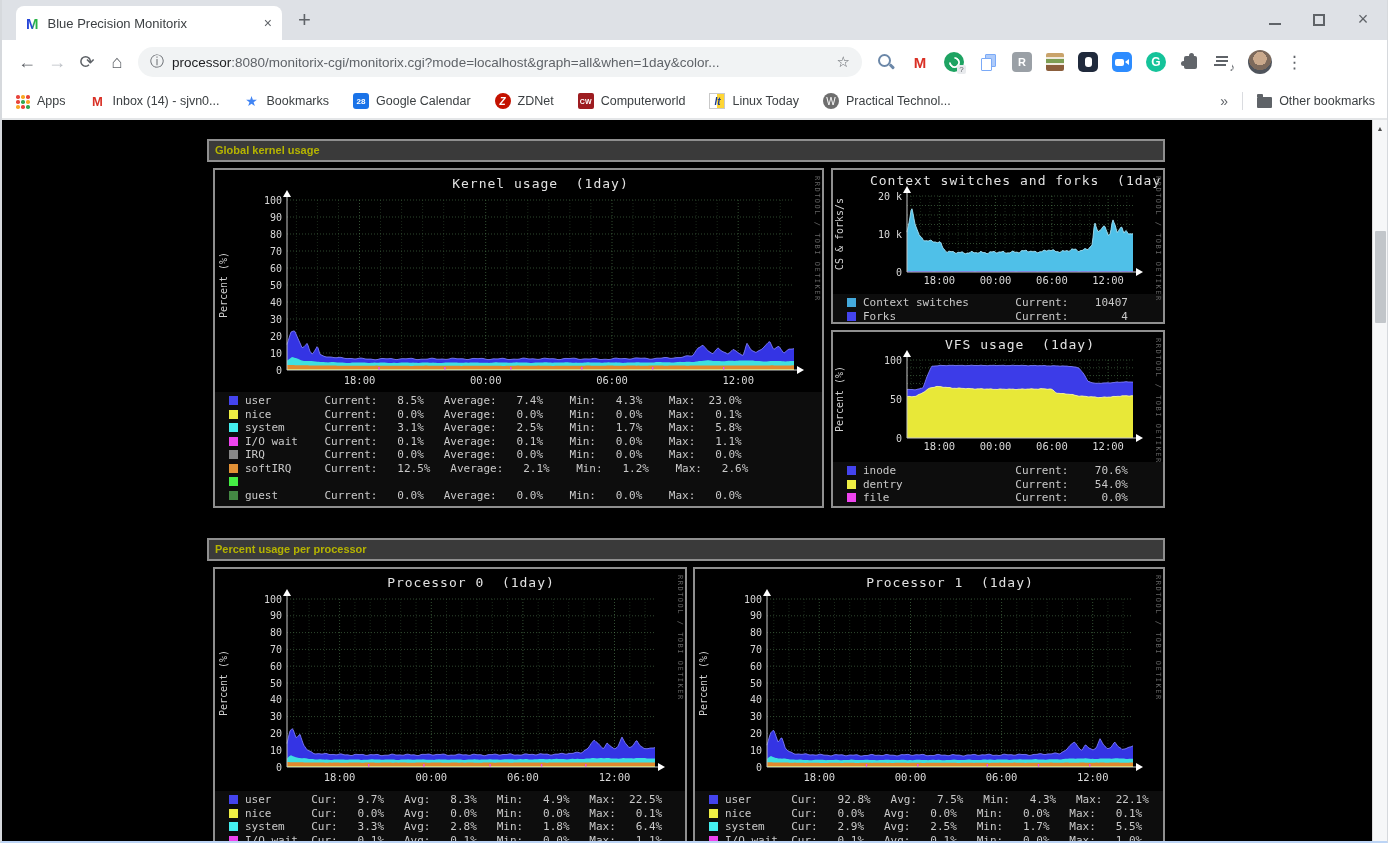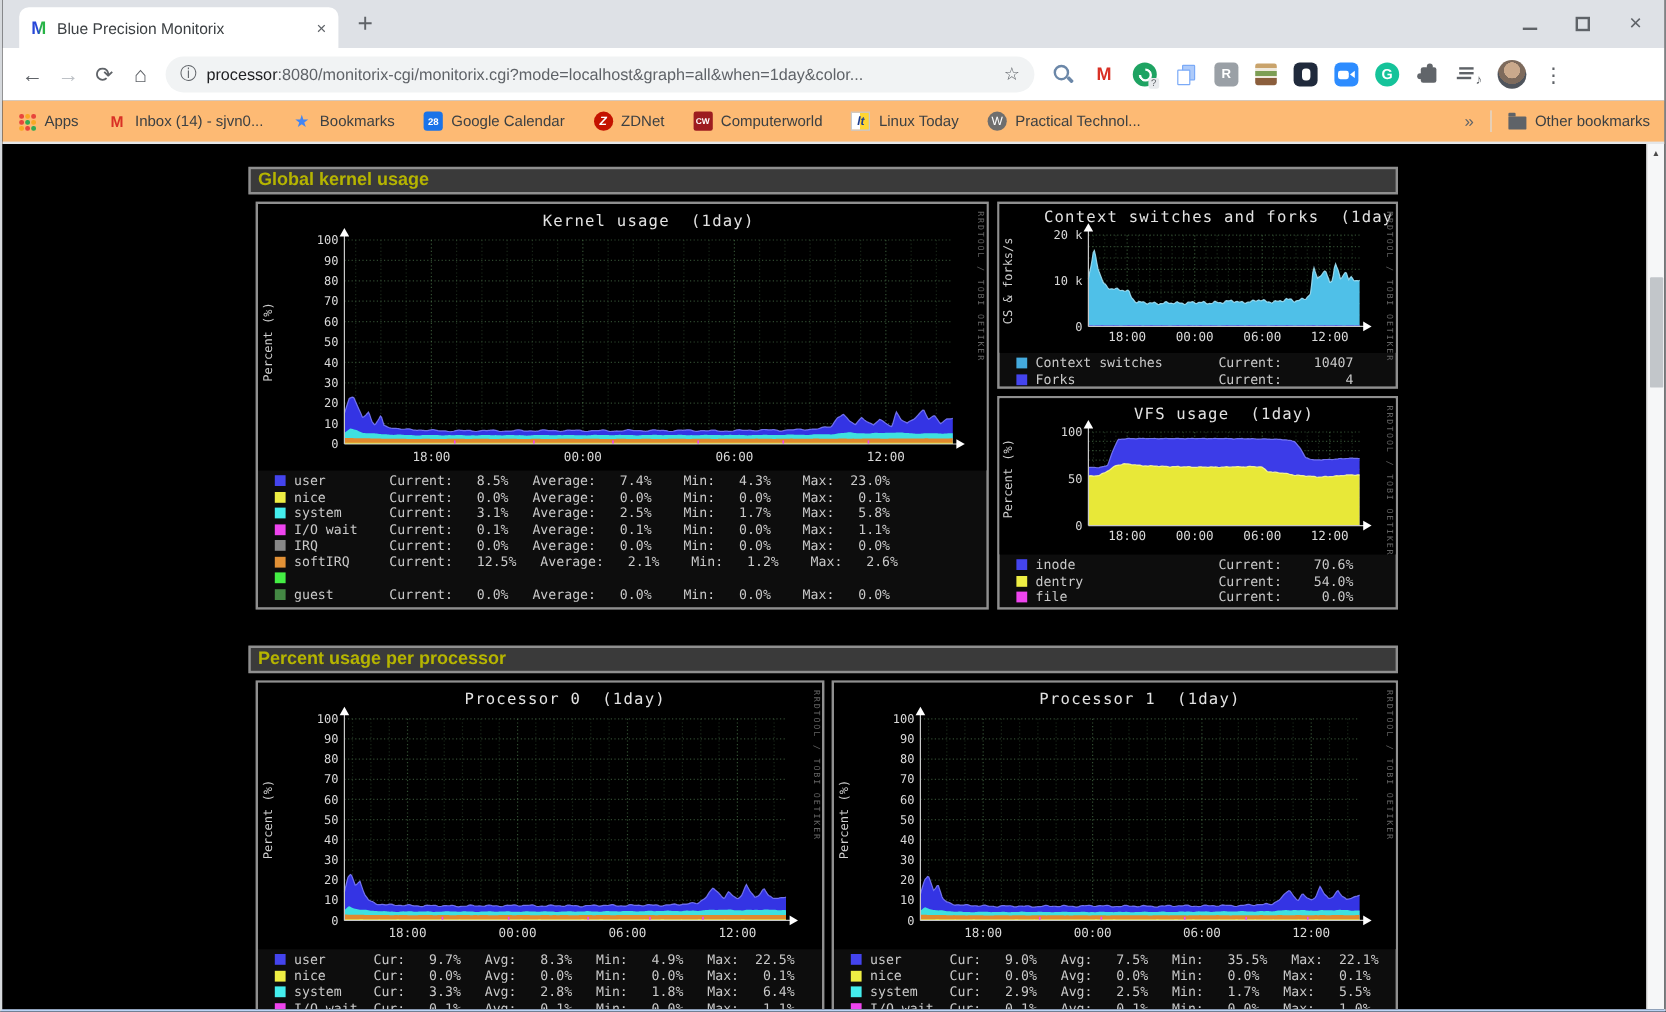--- a/index.html
+++ b/index.html
@@ -46,21 +46,21 @@
   .ic-zoomcam::after{content:"";position:absolute;left:12.5px;top:7px;border-top:3px solid transparent;border-bottom:3px solid transparent;border-right:4.5px solid #fff}
   .ic-grammarly{background:#15c39a;border-radius:50%}
   .ic-grammarly::after{content:"G";color:#fff;font-weight:bold;font-size:12px}
   .ic-puzzle::after{content:"";position:absolute;left:4px;top:4px;width:13px;height:13px;background:#61656a;border-radius:2px}
   .ic-puzzle::before{content:"";position:absolute;left:8.5px;top:0.5px;width:5px;height:5px;border-radius:50%;background:#61656a;box-shadow:-8px 8px 0 #61656a;z-index:1}
   .ic-playlist::before{content:"";position:absolute;left:2px;top:4px;width:12px;height:2px;background:#5f6368;box-shadow:0 4px 0 #5f6368,-2px 8px 0 #5f6368}
   .ic-playlist::after{content:"♪";position:absolute;right:-1px;bottom:-1px;font-size:11px;color:#5f6368}
   .ic-avatar{width:24px;height:24px;border-radius:50%;background:radial-gradient(circle at 50% 36%,#caa98c 0 34%,#7d6a5c 35% 58%,#4f545c 59% 100%)}
   .ic-menu{font-size:17px;color:#5f6368;width:14px}
   
-  .bookmarksbar{height:36px;background:#fdba74;display:flex;align-items:center;padding:0 12px;border-bottom:2px solid #e4e6e8}
+  .bookmarksbar{height:36px;background:#ffffff;display:flex;align-items:center;padding:0 12px;border-bottom:2px solid #e4e6e8}
   .bm-item{display:flex;align-items:center;gap:7px;font-size:12.5px;color:#3c4043;flex:none}
   .bic{position:relative;width:16px;height:16px;display:flex;align-items:center;justify-content:center;flex:none}
   .ic-apps::after{content:"";position:absolute;left:2px;top:2px;width:3.5px;height:3.5px;border-radius:50%;background:#e8453c;box-shadow:5px 0 0 #f9a825,10px 0 0 #e8453c,0 5px 0 #e8453c,5px 5px 0 #34a853,10px 5px 0 #f9a825,0 10px 0 #f9a825,5px 10px 0 #e8453c,10px 10px 0 #34a853}
   .ic-gmail-s::after{content:"M";color:#d93025;font-weight:bold;font-size:13px}
   .ic-bstar::after{content:"★";color:#4285f4;font-size:14px}
   .ic-cal{background:#1a73e8;border-radius:3px}
   .ic-cal::after{content:"28";color:#fff;font-weight:bold;font-size:8px}
   .ic-zdnet{background:#c41200;border-radius:50%}
   .ic-zdnet::after{content:"Z";color:#fff;font-weight:bold;font-style:italic;font-size:10px}
   .ic-cw{background:#9d1c20;border-radius:2px}
@@ -73,21 +73,21 @@
   .bm-chevron{font-size:14px;color:#5f6368}
   .bm-divider{width:1px;height:18px;background:#dadce0}
   .ic-folder{position:relative;width:15px;height:11px;background:#5f6368;border-radius:1px;margin-top:2px}
   .ic-folder::before{content:"";position:absolute;top:-3px;left:0;width:6px;height:3px;background:#5f6368;border-radius:1px 1px 0 0}
   
   .page{position:relative;height:721px;background:#000;overflow:hidden}
   .scrollbar{position:absolute;top:0;right:0;width:15px;height:100%;background:#f6f7f8;border-left:1px solid #dcdcdc;z-index:5}
   .sb-btn{height:16px;display:flex;align-items:center;justify-content:center;font-size:7px;color:#4a4a4a}
   .sb-thumb{position:absolute;top:111px;left:2px;width:11px;height:92px;background:#c2c6ca;border-radius:1px}
   .content{position:absolute;left:205px;top:0;width:958px}
-  .section-bar{position:absolute;left:0;width:958px;height:23px;background:#3a3a3a;border:2px solid #8f8f8f;color:#b5b400;font-weight:bold;font-size:15px;line-height:18px;padding-left:6px}
+  .section-bar{position:absolute;left:0;width:958px;height:23px;background:#3a3a3a;border:2px solid #8f8f8f;color:#b5b400;font-weight:bold;font-size:11px;line-height:18px;padding-left:6px}
   #bar1{top:19px}
   #row1{position:absolute;top:48px;left:6px;display:flex;gap:7px}
   #bar2{top:418px}
   #row2{position:absolute;top:447px;left:6px;display:flex;gap:6px}
   .panel{border:2px solid #8f8f8f;background:#0d0d0d;position:relative}
   .p-kernel{width:611px;height:340px}
   .col-right{display:flex;flex-direction:column;gap:6px;width:334px}
   .p-ctx{height:156px}
   .p-vfs{height:178px}
   .p-proc0{width:474px;height:340px}
@@ -622,21 +622,21 @@
                 <text x="215.5" y="212" text-anchor="middle" font-family="DejaVu Sans Mono, monospace" font-size="10.5" fill="#d8d8d8">00:00</text>
                 <text x="306.6" y="212" text-anchor="middle" font-family="DejaVu Sans Mono, monospace" font-size="10.5" fill="#d8d8d8">06:00</text>
                 <text x="397.7" y="212" text-anchor="middle" font-family="DejaVu Sans Mono, monospace" font-size="10.5" fill="#d8d8d8">12:00</text>
                 <text x="255.0" y="18" text-anchor="middle" font-family="DejaVu Sans Mono, monospace" font-size="13" letter-spacing="1" fill="#e2e2e2">Processor&nbsp;1&nbsp;&nbsp;(1day)</text>
                 <text transform="translate(12,114.0) rotate(-90)" text-anchor="middle" font-family="DejaVu Sans Mono, monospace" font-size="10" fill="#d0d0d0">Percent&nbsp;(%)</text>
               </svg>
             </div>
           <div class="legend">
               <div class="lg-row">
                 <span class="sw" style="background: rgb(68, 68, 238);"></span>
-                <span class="lgt">user      Cur:   9.0%   Avg:   7.5%   Min:   35.5%   Max:  22.1%</span>
+                <span class="lgt">user      Cur:   92.8%   Avg:   7.5%   Min:   4.3%   Max:  22.1%</span>
               </div>
               <div class="lg-row">
                 <span class="sw" style="background: rgb(238, 238, 68);"></span>
                 <span class="lgt">nice      Cur:   0.0%   Avg:   0.0%   Min:   0.0%   Max:   0.1%</span>
               </div>
               <div class="lg-row">
                 <span class="sw" style="background: rgb(68, 238, 238);"></span>
                 <span class="lgt">system    Cur:   2.9%   Avg:   2.5%   Min:   1.7%   Max:   5.5%</span>
               </div>
               <div class="lg-row">

